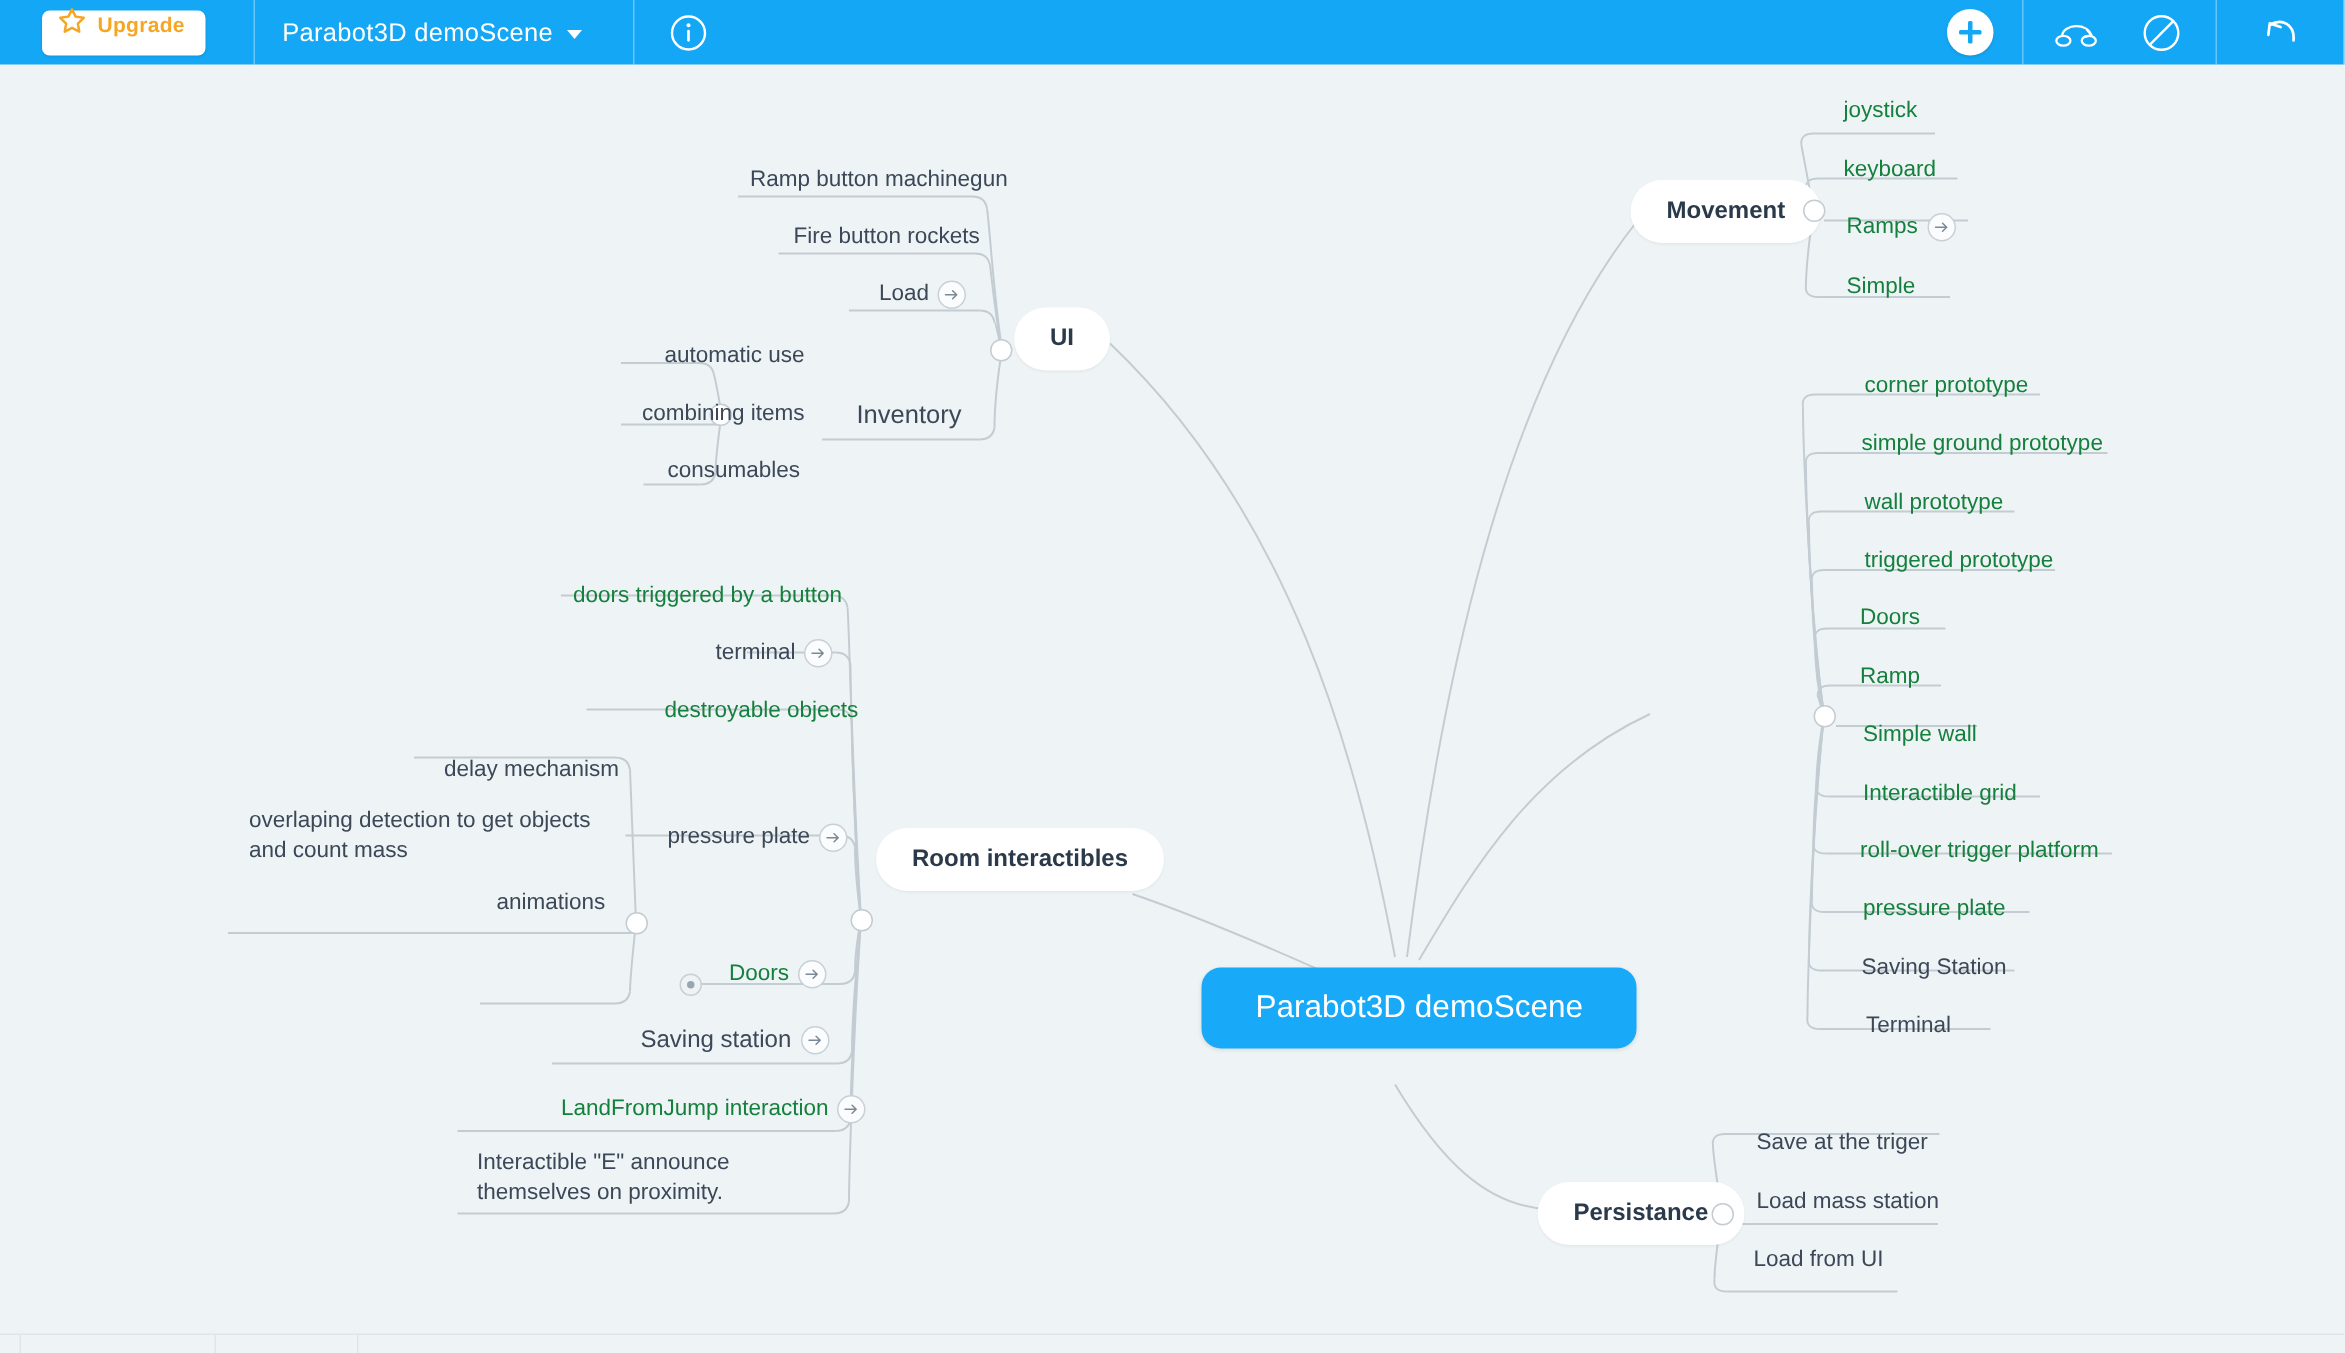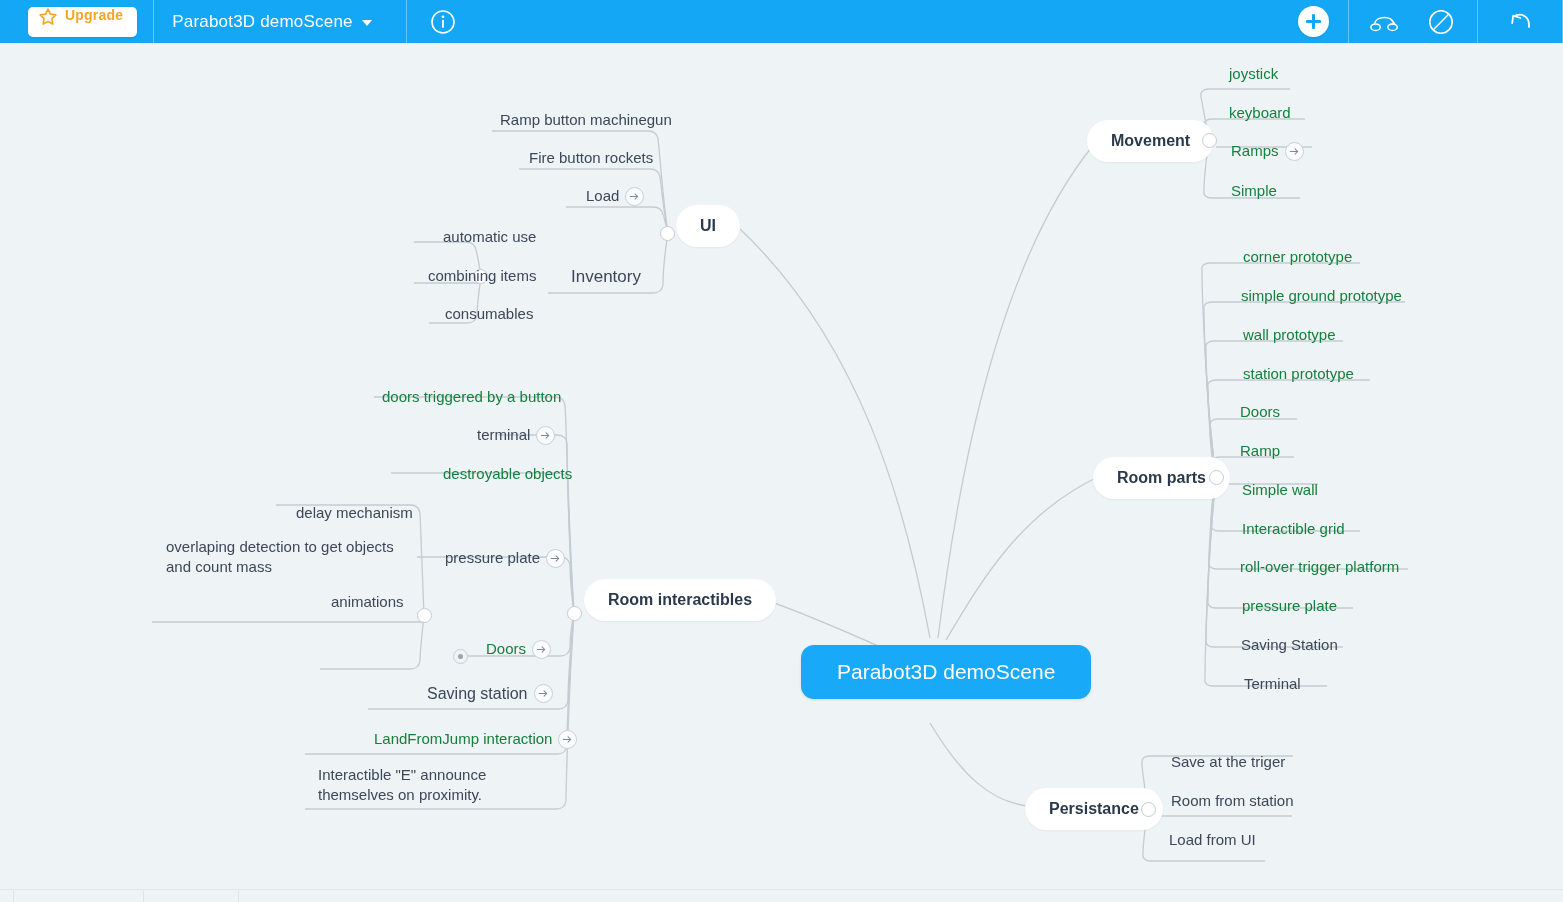--- a/index.html
+++ b/index.html
@@ -17,27 +17,27 @@
     width: 1563px; height: 43px;
     background: #14a7f5;
     display: flex; align-items: center;
     z-index: 20;
   }
   .tb-sep {
     width: 1px; height: 43px;
     background: rgba(255,255,255,0.35);
   }
   #upgrade-btn {
-    display: flex; align-items: flex-start; gap: 7px;
+    display: flex; align-items: flex-end; gap: 7px;
     background: #ffffff;
     border-radius: 5px;
     height: 30px;
-    padding: 0 14px 0 10px;
+    padding: 0 14px 13px 10px;
     margin-left: 28px;
-    margin-right: 16px;
+    margin-right: 32px;
     cursor: pointer;
     box-shadow: 0 1px 2px rgba(0,0,0,0.10);
   }
   #upgrade-btn .label {
     color: #f5a623; font-size: 14px; font-weight: 600; letter-spacing: .2px;
   }
   .star {
     width: 20px; height: 20px; display:block;
   }
   #title-wrap {
@@ -444,36 +444,33 @@
     <span class="arrow-badge">
       <svg width="11" height="11" viewBox="0 0 12 12">
           <path d="M1.5 6h8M6.6 3.1L9.6 6 6.6 8.9" fill="none" stroke="#7b8895" stroke-width="1.1" stroke-linecap="round" stroke-linejoin="round"></path>
         </svg>
     </span>
   </div>
   <div class="node leaf green" style="left:1231px; top:139px;">
     <span class="txt">Simple</span>
   </div>
 
-  <div class="node pill" style="left:1093px; top:414px;">
-    <span class="txt">Room parts</span>
-  </div>
   <div class="junction" style="left:1209px; top:427px;"></div>
 
   <div class="node leaf green" style="left:1243px; top:205px;">
     <span class="txt">corner prototype</span>
   </div>
   <div class="node leaf green" style="left:1241px; top:244px;">
     <span class="txt">simple ground prototype</span>
   </div>
   <div class="node leaf green" style="left:1243px; top:283px;">
     <span class="txt">wall prototype</span>
   </div>
   <div class="node leaf green" style="left:1243px; top:322px;">
-    <span class="txt">station prototype</span>
+    <span class="txt">triggered prototype</span>
   </div>
   <div class="node leaf green" style="left:1240px; top:360px;">
     <span class="txt">Doors</span>
   </div>
   <div class="node leaf green" style="left:1240px; top:399px;">
     <span class="txt">Ramp</span>
   </div>
   <div class="node leaf green" style="left:1242px; top:438px;">
     <span class="txt">Simple wall</span>
   </div>
@@ -486,21 +483,21 @@
   <div class="node leaf green" style="left:1242px; top:554px;">
     <span class="txt">pressure plate</span>
   </div>
   <div class="node leaf" style="left:1241px; top:593px;">
     <span class="txt">Saving Station</span>
   </div>
   <div class="node leaf" style="left:1244px; top:632px;">
     <span class="txt">Terminal</span>
   </div>
 
-  <div class="node pill" style="left:584px; top:536px;">
+  <div class="node pill" style="left:584px; top:509px;">
     <span class="txt">Room interactibles</span>
   </div>
   <div class="junction" style="left:567px; top:563px;"></div>
 
   <div class="node leaf green" style="left:382px; top:345px;">
     <span class="txt">doors triggered by a button</span>
   </div>
   <div class="node leaf" style="left:477px; top:383px;">
     <span class="txt">terminal</span>
     <span class="arrow-badge">
@@ -569,21 +566,21 @@
 
   <div class="node pill" style="left:1025px; top:745px;">
     <span class="txt">Persistance</span>
   </div>
   <div class="junction" style="left:1141px; top:759px;"></div>
 
   <div class="node leaf" style="left:1171px; top:710px;">
     <span class="txt">Save at the triger</span>
   </div>
   <div class="node leaf" style="left:1171px; top:749px;">
-    <span class="txt">Room from station</span>
+    <span class="txt">Load mass station</span>
   </div>
   <div class="node leaf" style="left:1169px; top:788px;">
     <span class="txt">Load from UI</span>
   </div>
 
 </div>
 
 <div id="bottombar">
   <span class="bb-sep" style="left:13px;"></span>
   <span class="bb-sep" style="left:143px;"></span>

